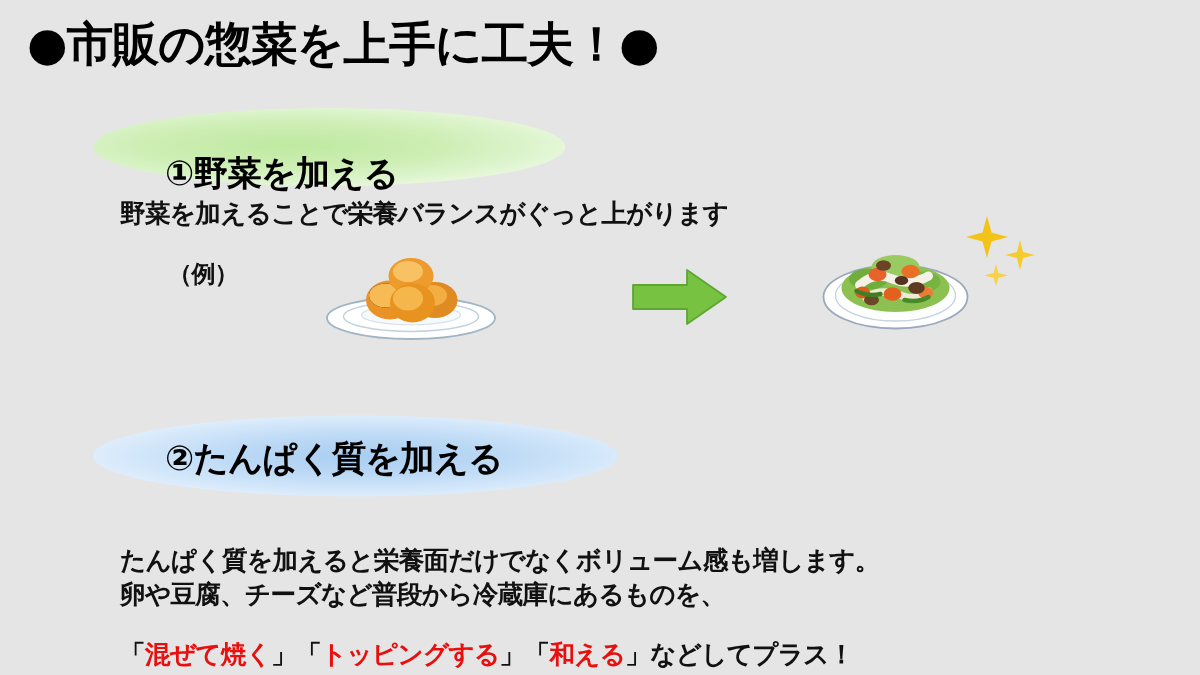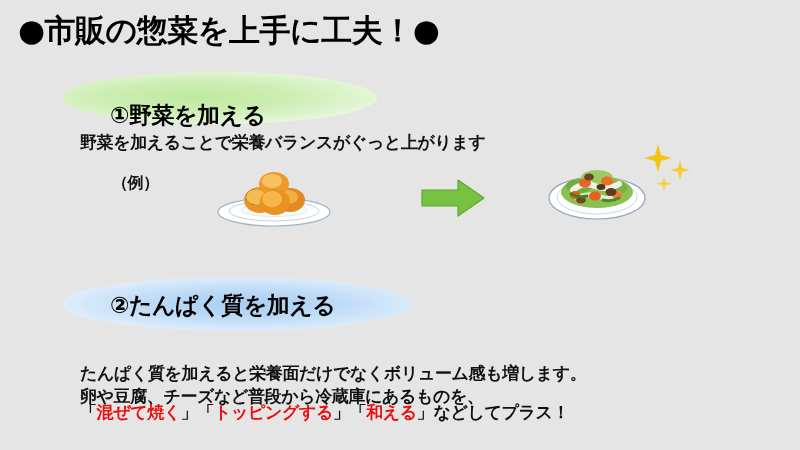--- a/index.html
+++ b/index.html
@@ -77,21 +77,21 @@
     white-space: nowrap;
     letter-spacing: -0.4px;
   }
   .s1-lead   { left: 80px; top: 131px; }
   .s1-rei    { left: 112px; top: 173px; font-size: 16px; }
   .cap-left  { left: 172px; top: 231px; font-size: 16px; }
   .cap-right { left: 500px; top: 231px; font-size: 16px; }
 
   .s2-line1  { left: 80px; top: 345px; margin-top: 17px; }
   .s2-line2  { left: 80px; top: 373px; margin-top: 12px; }
-  .s2-line3  { left: 80px; top: 401px; text-align: center; }
+  .s2-line3  { left: 80px; top: 425px; text-align: center; }
 
   .red { color: #e8100f; }
   .blk { color: #111111; }
 
   
   .fig { position: absolute; }
   .fig-karaage { left: 212px; top: 164px; width: 125px; height: 64px; }
   .fig-stirfry { left: 545px; top: 150px; width: 105px; height: 72px; }
   .fig-arrow   { left: 420px; top: 178px; width: 66px; height: 40px; }
   .fig-sparkle { left: 638px; top: 142px; width: 56px; height: 52px; }

